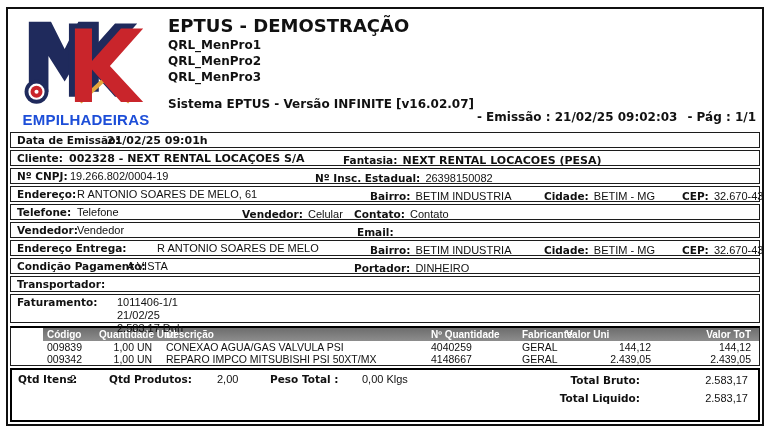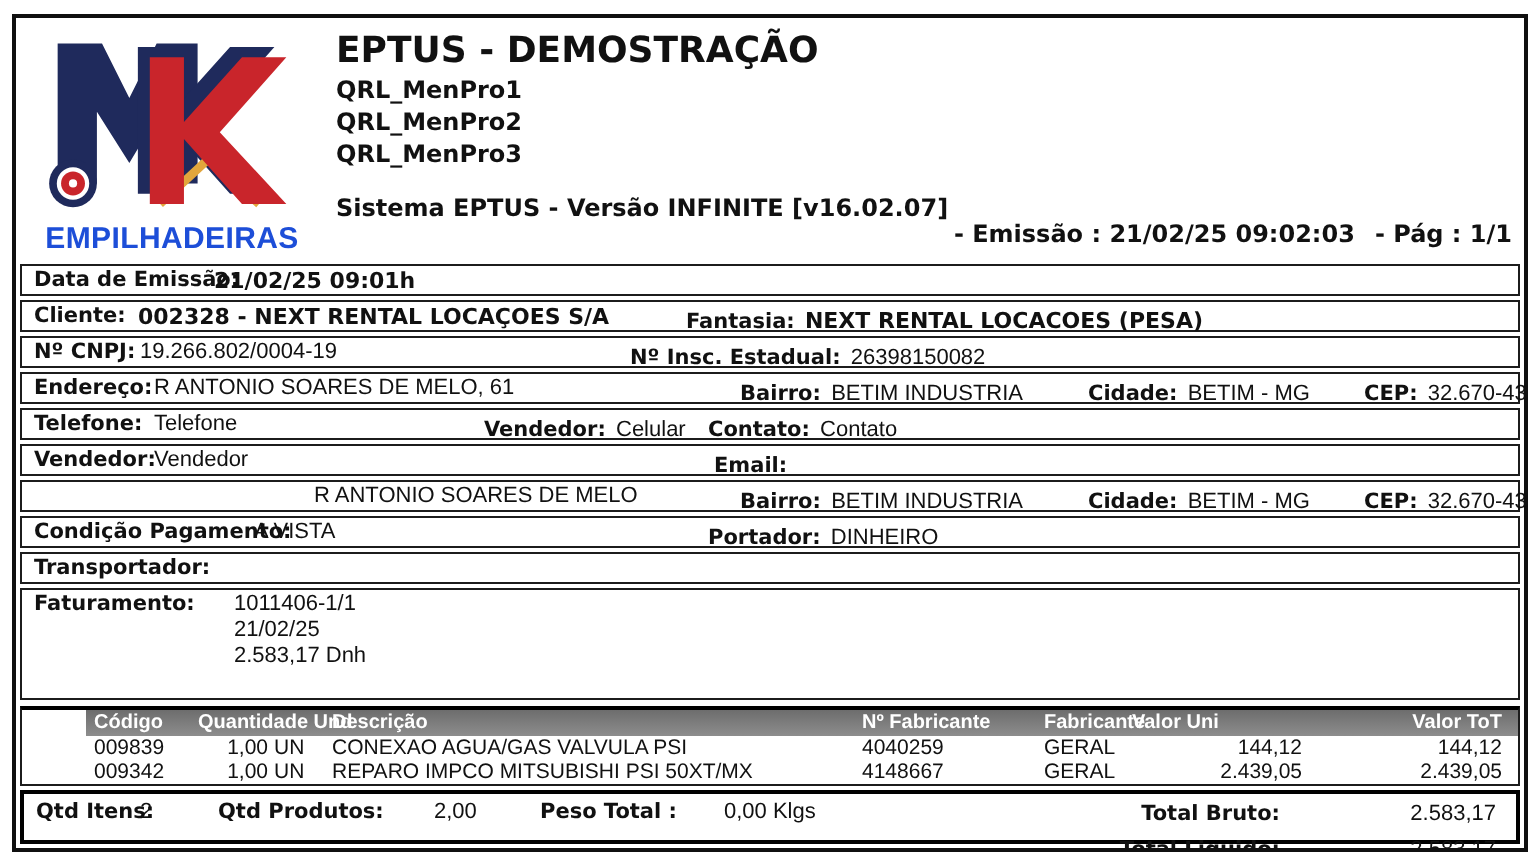--- a/index.html
+++ b/index.html
@@ -28,21 +28,21 @@
   .emission span { margin-left:10px; }
   
   .row {
     position:relative; border:1px solid #1c1c1c; height:16px; margin-top:2px;
     box-sizing:border-box; flex:0 0 auto; line-height:13px; overflow:visible; white-space:nowrap;
   }
   .p   { position:absolute; top:1px; white-space:nowrap; }
   .lbl { font-weight:bold; font-size:10.5px; font-family:"DejaVu Sans", sans-serif; }
   .val { font-size:11px; font-family:"Liberation Sans", sans-serif; }
   .valb{ font-size:11px; font-weight:bold; font-family:"DejaVu Sans", sans-serif; }
-  .row-tall { height:56px; }
+  .row-tall { height:29px; }
   .fat-lines { position:absolute; left:106px; top:1px; font-size:11px; line-height:13px;
                font-family:"Liberation Sans", sans-serif; }
   
   .tbl { margin-top:3px; border:1px solid #1c1c1c; border-top:2px solid #000; flex:0 0 auto;padding-left:32px; }
   .tgrid { display:grid; grid-template-columns:56px 35px 29px 265px 85px 53px 85px 1fr; }
   .thead { background:linear-gradient(#6d6d6d,#8d8d8d); color:#fff; height:13px; line-height:13px;
            font-size:10px; font-weight:bold; font-family:"Liberation Sans", sans-serif; }
   .thead .c { overflow:visible; white-space:nowrap; }
   .trow { height:12px; line-height:12px; font-size:10.5px; font-family:"Liberation Sans", sans-serif; }
   .c       { white-space:nowrap; }
@@ -150,20 +150,21 @@
     <div class="row">
       <span class="p lbl" style="left:6px">Vendedor:</span>
       <span class="p val" style="left:66px">Vendedor</span>
       <span class="p" style="left:346px">
         <span class="lbl">Email:</span>
         <span class="val"></span>
       </span>
     </div>
 
     <div class="row">
+      <span class="p lbl" style="left:6px">Endereço Entrega:</span>
       <span class="p val" style="left:146px">R ANTONIO SOARES DE MELO</span>
       <span class="p" style="left:359px">
         <span class="lbl">Bairro:</span>
         <span class="val">BETIM INDUSTRIA</span>
       </span>
       <span class="p" style="left:533px">
         <span class="lbl">Cidade:</span>
         <span class="val">BETIM - MG</span>
       </span>
       <span class="p" style="left:671px">
@@ -193,21 +194,21 @@
         <div>21/02/25</div>
         <div>2.583,17 Dnh</div>
       </div>
     </div>
 
     <div class="tbl">
       <div class="tgrid thead">
         <span class="c c-pad4">Código</span>
         <span class="c span23">Quantidade Und</span>
         <span class="c c-pad3">Descrição</span>
-        <span class="c c-pad3">Nº Fabricante</span>
+        <span class="c c-pad3">Nº Quantidade</span>
         <span class="c c-pad9">Fabricante</span>
         <span class="c">Valor Uni</span>
         <span class="c c-right c-prt8">Valor ToT</span>
       </div>
 
       <div class="tgrid trow">
         <span class="c c-pad4">009839</span>
         <span class="c c-right">1,00</span>
         <span class="c c-pad3">UN</span>
         <span class="c c-pad3">CONEXAO AGUA/GAS VALVULA PSI</span>

